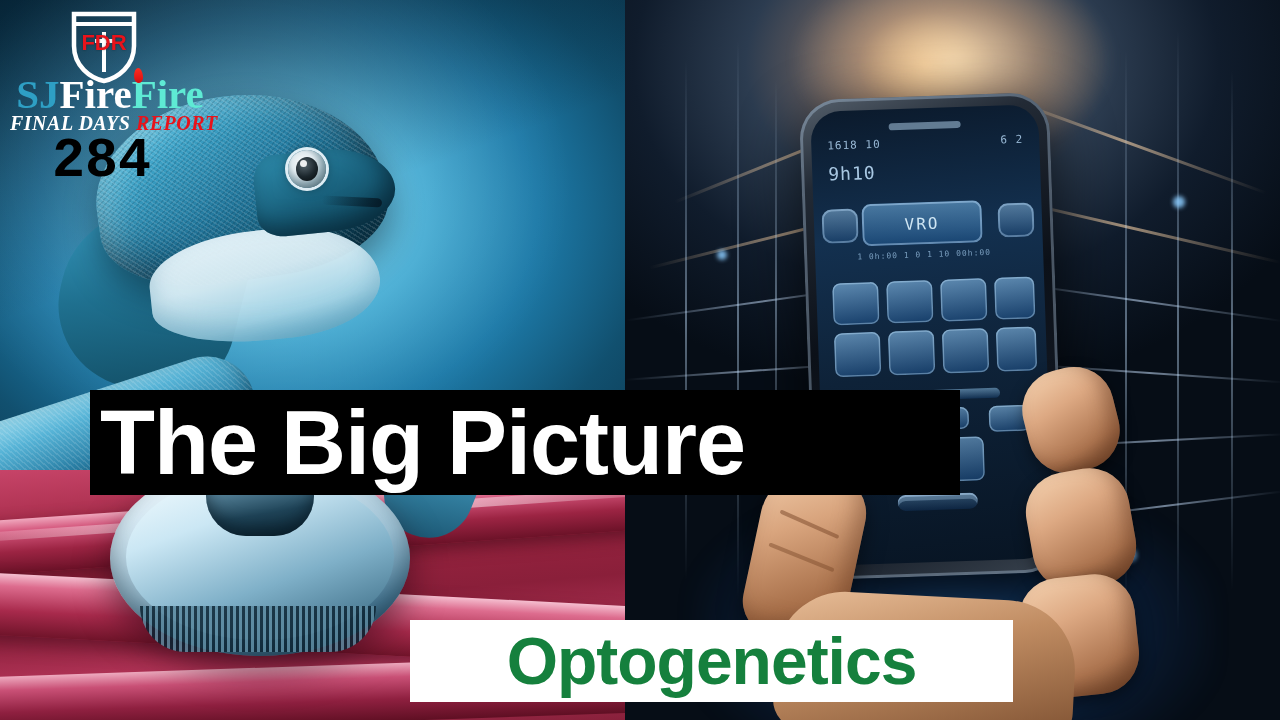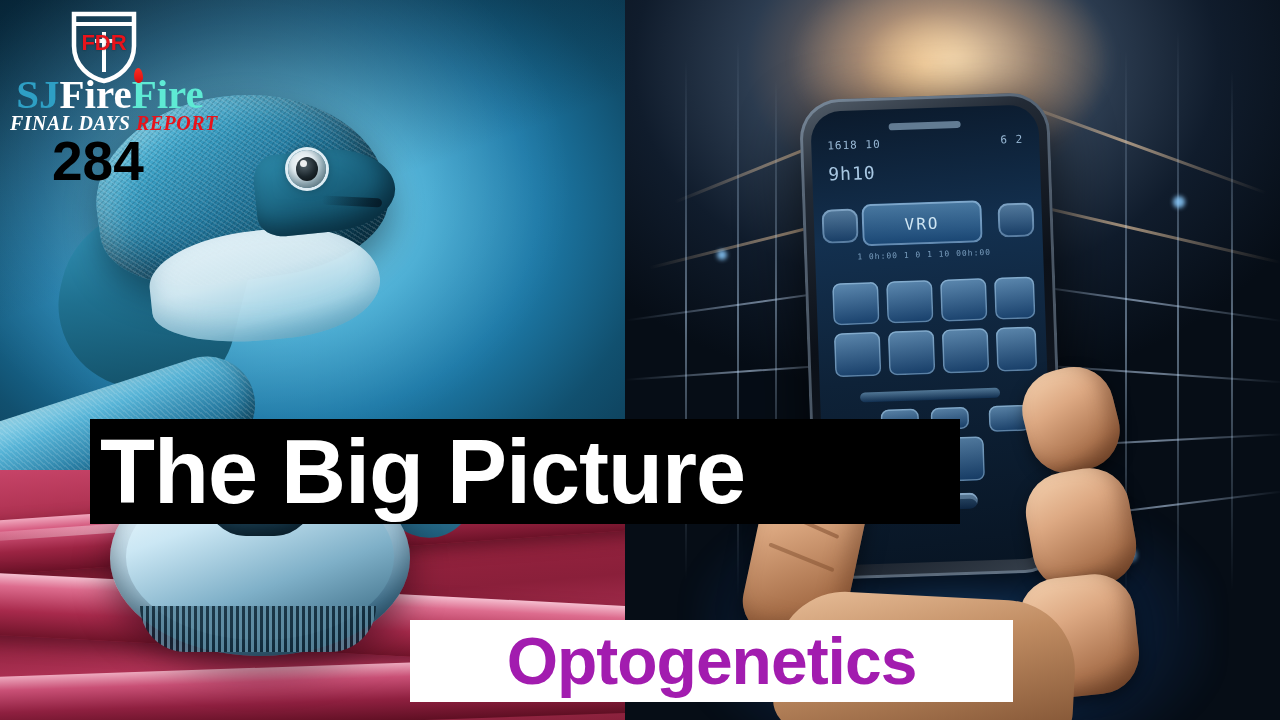--- a/index.html
+++ b/index.html
@@ -150,45 +150,45 @@
   .finger3{left:396px;top:576px;width:116px;height:120px;transform:rotate(-6deg);}
   .palm{position:absolute;left:150px;top:596px;width:300px;height:140px;border-radius:70px 70px 30px 30px;
     background:linear-gradient(165deg,#e9bf9a 0%,#c08c62 42%,#7c4f30 100%);transform:rotate(3deg);}
 
   
   .bar-yellow{position:absolute;left:90px;top:277px;width:1000px;height:113px;background:#000;
     display:flex;align-items:center;}
   .bar-yellow .txt{color:#ffef00;font-size:92px;font-weight:bold;line-height:1;letter-spacing:-1px;
     padding-left:10px;white-space:nowrap;font-family:"Liberation Sans",sans-serif;}
   .bar-white{position:absolute;left:90px;top:390px;width:870px;height:105px;background:#000;
-    display:flex;align-items:center;margin-top:29px;}
+    display:flex;align-items:center;}
   .bar-white .txt{color:#ffffff;font-size:90px;font-weight:bold;line-height:1;letter-spacing:-1px;
     padding-left:10px;white-space:nowrap;font-family:"Liberation Sans",sans-serif;}
   .bar-sub{position:absolute;left:410px;top:620px;width:603px;height:82px;background:#ffffff;
     display:flex;align-items:center;justify-content:center;}
-  .bar-sub .txt{color:#a21caf;font-size:66px;font-weight:bold;line-height:1;letter-spacing:-1px;
+  .bar-sub .txt{color:#15803d;font-size:66px;font-weight:bold;line-height:1;letter-spacing:-1px;
     white-space:nowrap;font-family:"Liberation Sans",sans-serif;}
 
   
   .logo{position:absolute;left:10px;top:8px;width:200px;height:180px;}
   .shield-wrap{position:absolute;left:56px;top:2px;width:76px;height:74px;}
   .shield{position:absolute;inset:0;}
   .fdr{position:absolute;left:0;right:0;top:12px;text-align:center;color:#e8131b;font-weight:bold;
     font-size:22px;letter-spacing:0px;font-family:"Liberation Sans",sans-serif;
     text-shadow:0 0 2px rgba(0,0,0,.4);margin-top:8px;}
   .brand{position:absolute;left:0;top:66px;width:200px;text-align:center;white-space:nowrap;
     font-family:"Liberation Serif",serif;font-size:41px;line-height:1;font-weight:600;}
   .brand .sj{color:#2e9fc4;} .brand .well{color:#ffffff;} .brand .fire{color:#5eead4;}
   .flame{position:absolute;left:124px;top:60px;width:9px;height:15px;border-radius:50% 50% 50% 50%/60% 60% 40% 40%;
     background:linear-gradient(180deg,#ff2d1f 0%,#d40f12 100%);transform:rotate(-4deg);}
   .tagline{position:absolute;left:0;top:104px;width:200px;text-align:center;white-space:nowrap;
     font-family:"Liberation Serif",serif;font-style:italic;font-weight:bold;font-size:20px;letter-spacing:.5px;}
   .tagline .fd{color:#ffffff;} .tagline .rp{color:#e8131b;}
   .epnum{position:absolute;left:42px;top:126px;color:#000;font-size:55px;font-weight:bold;line-height:1;
-    font-family:Liberation Sans, sans-serif;text-align:center;}
+    font-family:Liberation Mono, monospace;text-align:center;}
 </style>
 </head>
 <body>
 
 <div class="thumb">
 
   <div class="panel-left">
     <div class="lp-vign"></div>
 
     <div class="snake-neck"></div>

